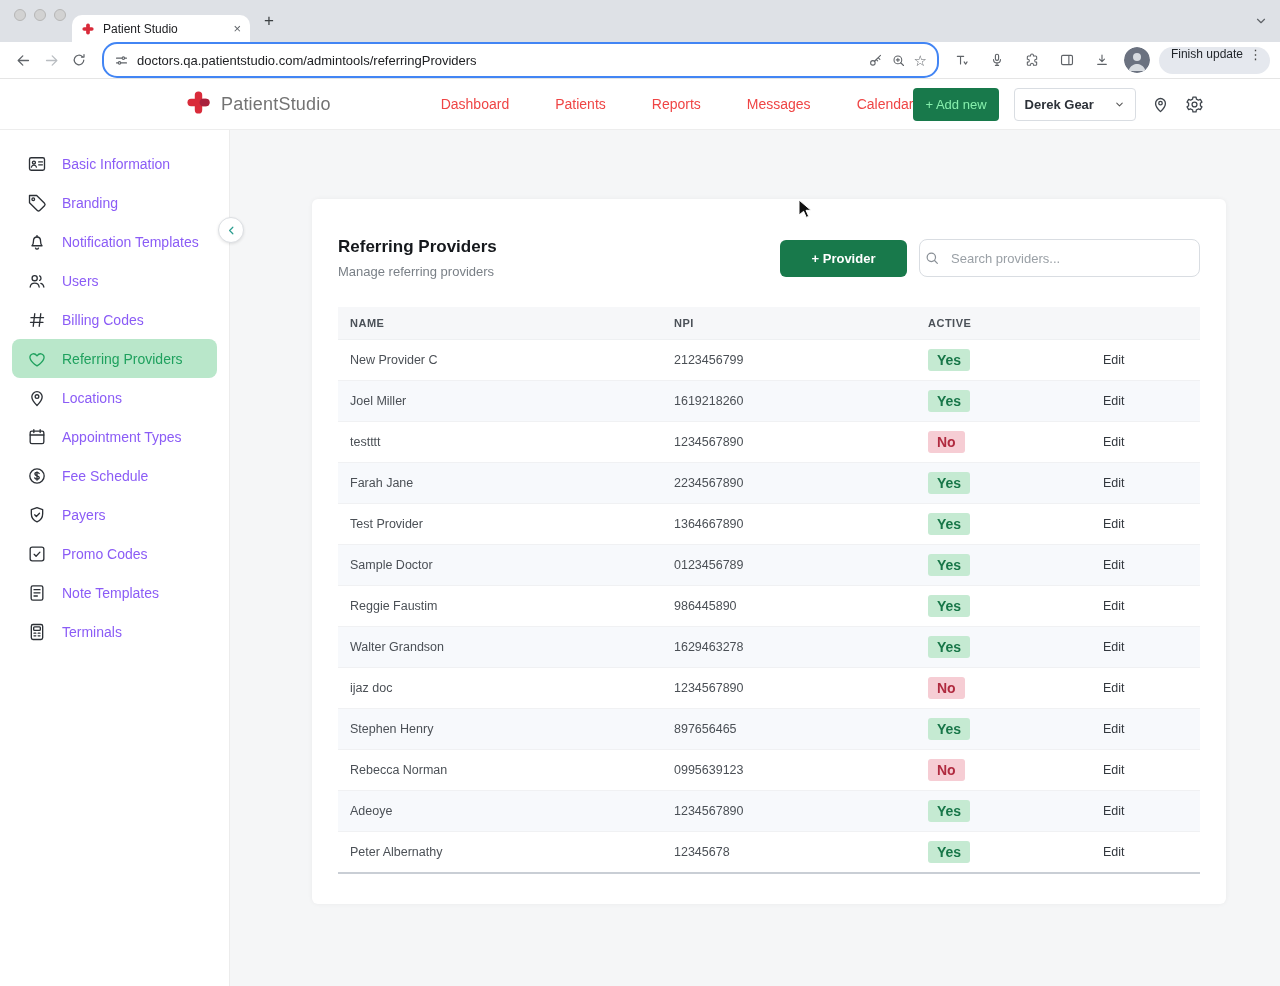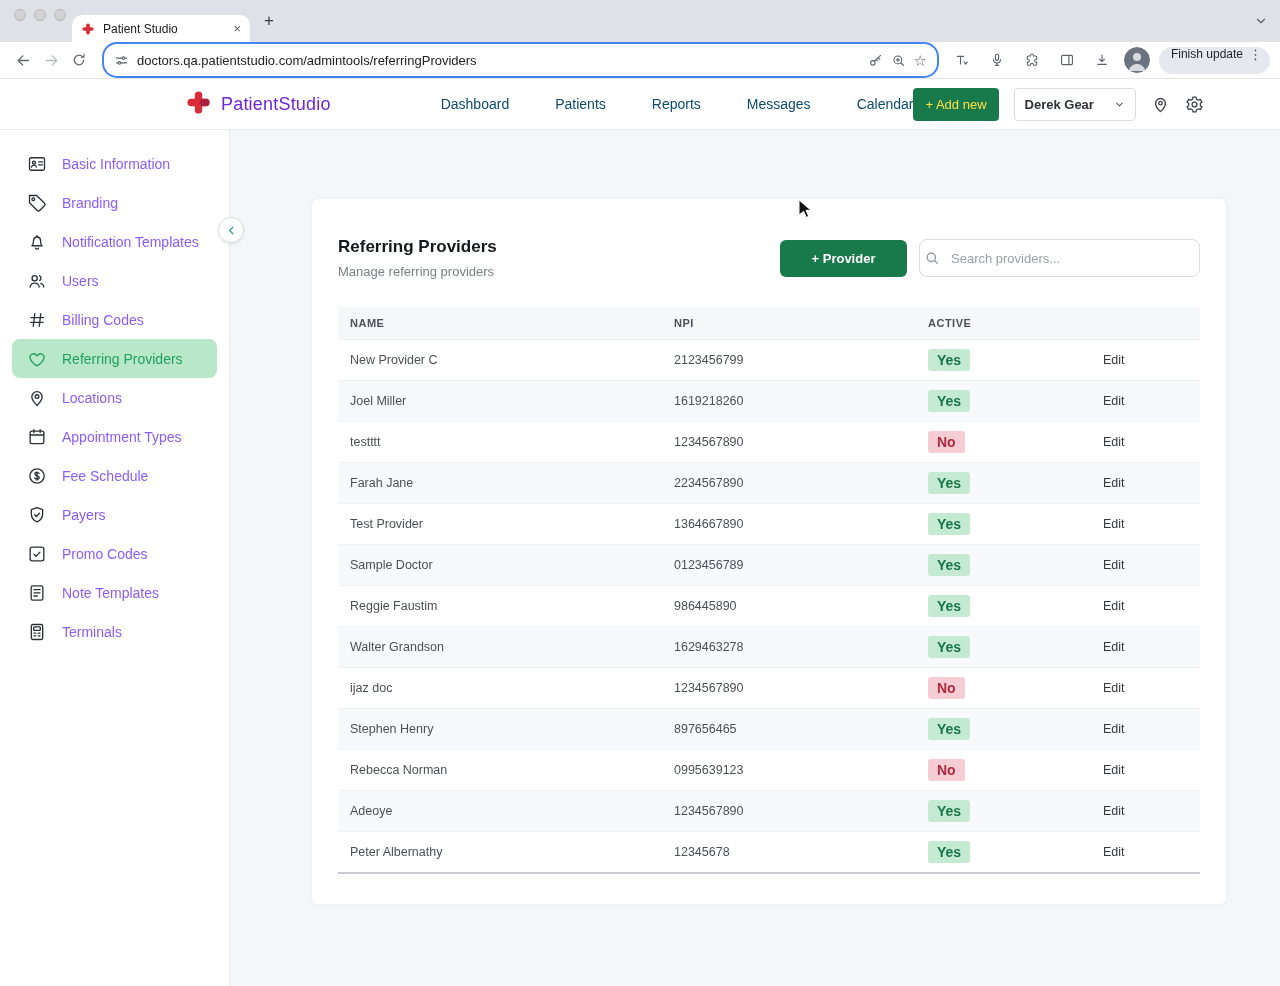--- a/index.html
+++ b/index.html
@@ -31,25 +31,25 @@
   .cluster{display:flex;align-items:center;gap:9px;flex:0 0 auto;}
   .avatar{width:26px;height:26px;border-radius:50%;overflow:hidden;flex:0 0 auto;}
   .finish-pill{background:#e5e8ee;border-radius:14px;height:27px;display:flex;
     gap:6px;padding:0 8px 0 12px;font-size:12px;color:#1f2328;flex:0 0 auto;}
   .dots{font-size:13px;color:#444;}
 
   
   .appheader{height:51px;background:#fff;display:flex;align-items:center;
     padding:0 186px 0 185px;border-bottom:1px solid #ededed;box-sizing:border-box;}
   .brand{display:flex;align-items:center;gap:9px;}
-  .brand-name{font-size:18px;font-weight:500;color:#6d28d9;letter-spacing:.2px;}
+  .brand-name{font-size:18px;font-weight:500;color:#737373;letter-spacing:.2px;}
   .mainnav{display:flex;gap:46px;margin-left:110px;}
-  .nav-link{font-size:14px;color:#0c4a6e;cursor:pointer;text-decoration:none;white-space:nowrap;}
+  .nav-link{font-size:14px;color:#ef4444;cursor:pointer;text-decoration:none;white-space:nowrap;}
   .hdr-right{margin-left:auto;display:flex;align-items:center;gap:15px;}
-  .btn-addnew{background:var(--accent-green,#18794b);color:#fde047;font-size:13px;font-weight:500;
+  .btn-addnew{background:var(--accent-green,#18794b);color:#86efac;font-size:13px;font-weight:500;
     padding:9px 12px;border-radius:4px;cursor:pointer;white-space:nowrap;}
   .user-dd{border:1px solid #d9dde2;border-radius:4px;padding:8px 10px;font-size:13px;font-weight:700;
     color:#2c3138;display:flex;align-items:center;gap:20px;cursor:pointer;white-space:nowrap;}
   .hicon{color:#3f454c;display:flex;align-items:center;cursor:pointer;}
 
   
   .workspace{display:flex;height:863px;background:#f5f6f7;position:relative;}
   .sidebar{width:230px;background:#fff;border-right:1px solid #ececec;padding-top:14px;box-sizing:border-box;flex:0 0 auto;}
   .side-item{height:39px;margin:0 12px;padding:0 15px;border-radius:8px;display:flex;align-items:center;gap:15px;
     font-size:14px;color:#8b5cf6;cursor:pointer;box-sizing:border-box;}

